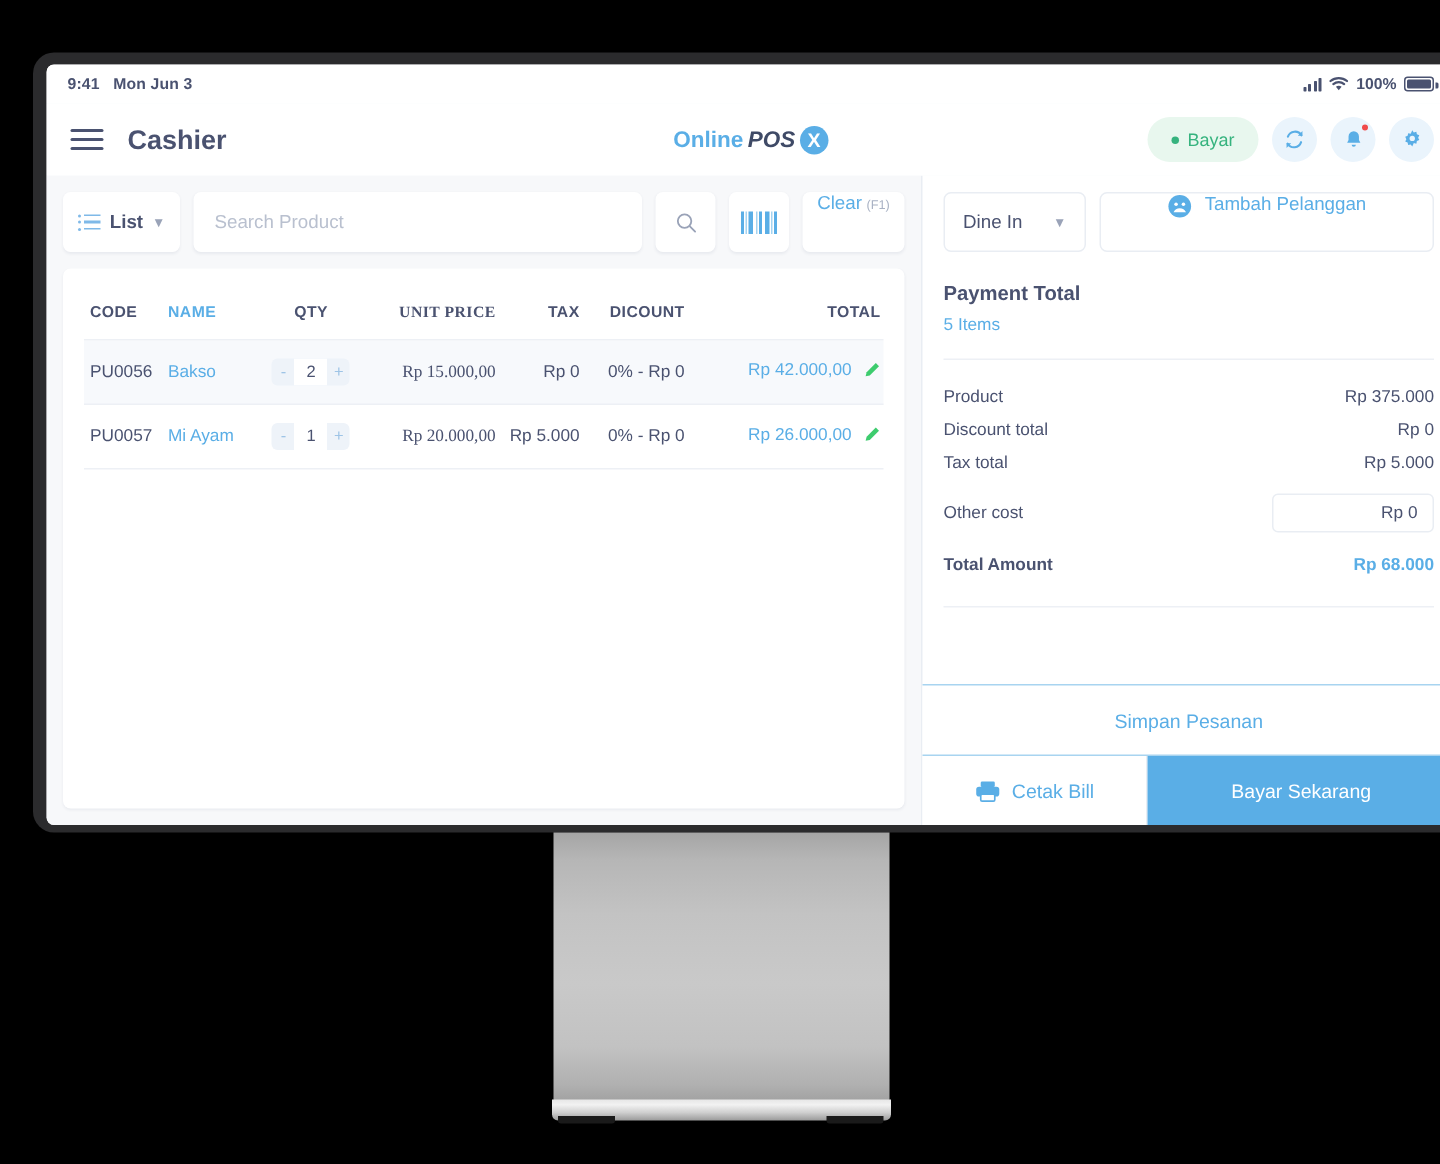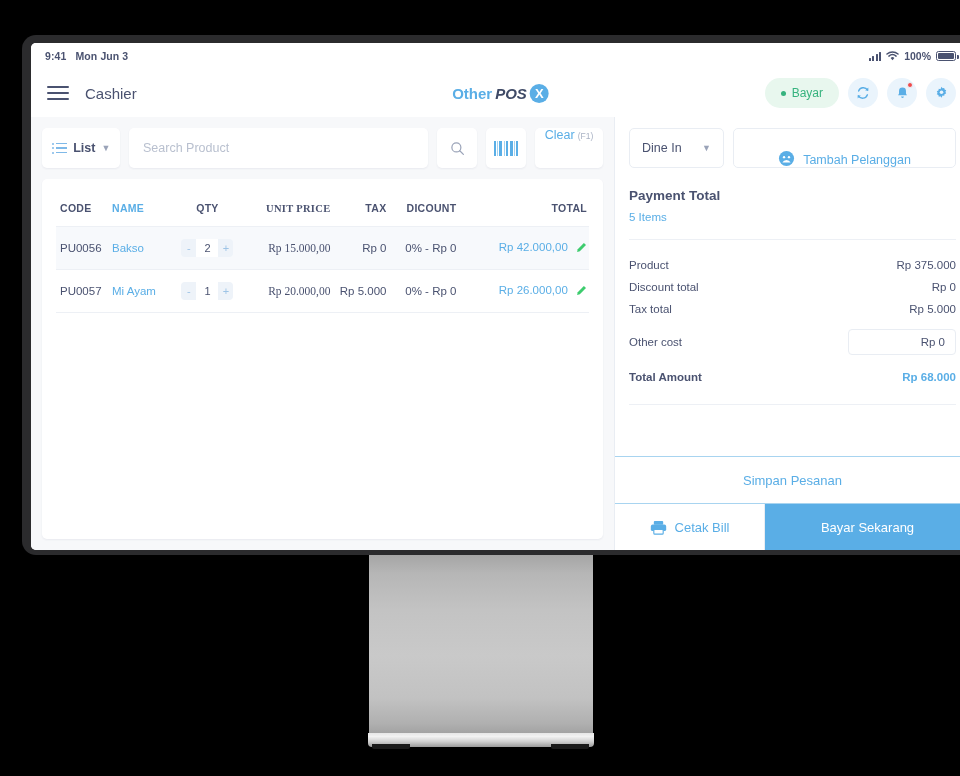--- a/index.html
+++ b/index.html
@@ -80,21 +80,21 @@
     height: 48px; background: #fff;
     display: flex; align-items: center;
     padding: 0 14px 0 16px;
     position: relative;
   }
   .hamburger { width: 22px; cursor: pointer; }
   .hamburger span {
     display:block; height: 2.2px; background:#4a5270; border-radius:2px; margin:4px 0;
   }
   .app-title {
-    font-size: 15px; font-weight: normal; color: #4a5270; margin-left: 16px;
+    font-size: 18px; font-weight: bold; color: #4a5270; margin-left: 16px;
   }
   .logo {
     position:absolute; left:50%; transform:translateX(-50%);
     display:flex; align-items:center; gap:3px;
     font-size: 15px; font-weight: bold;
   }
   .logo-zahir { color:#5aaee6; }
   .logo-pos { color:#3f4a66; font-style: italic; font-weight:bold; }
   .logo-mark {
     width:19px;height:19px;border-radius:50%;background:#5aaee6;
@@ -194,21 +194,21 @@
   
   .rp-top { padding: 11px 14px 0 14px; }
   .rp-controls { display:flex; gap:9px; height:40px; }
   .select-box {
     width:95px; border:1px solid #e9edf3; border-radius:5px;
     display:flex; align-items:center; justify-content:space-between;
     padding:0 12px; font-size:12.5px; color:#4a5270; cursor:pointer;
   }
   .add-cust {
     flex:1; border:1px solid #e9edf3; border-radius:5px;
-    display:flex; align-items:flex-end; justify-content:center; gap:8px;
+    display:flex; align-items:flex-start; justify-content:center; gap:8px;
     font-size:12.5px; color:#5aaee6; cursor:pointer;
   }
   .rp-section { padding: 20px 14px 0 14px; }
   .pt-title { font-size:13.5px; font-weight:bold; color:#4a5270; }
   .pt-items { font-size:11.5px; color:#5aaee6; margin-top:8px; }
   .rule { height:1px; background:#edf0f5; margin:16px 0 14px 0; }
   .sum-row {
     display:flex; justify-content:space-between; align-items:center;
     font-size:11.5px; color:#4a5270; padding: 5px 0;
   }
@@ -270,21 +270,21 @@
 
     <div class="appbar">
       <div class="hamburger">
         <span></span>
           <span></span>
           <span></span>
       </div>
       <div class="app-title">Cashier</div>
 
       <div class="logo">
-        <span class="logo-zahir">Other</span>
+        <span class="logo-zahir">Online</span>
           <span class="logo-pos">POS</span>
         <span class="logo-mark">X</span>
       </div>
 
       <div class="appbar-right">
         <div class="pill-online">
           <span class="dot-green"></span>
           <span>Bayar</span>
         </div>
         <div class="icon-btn">

